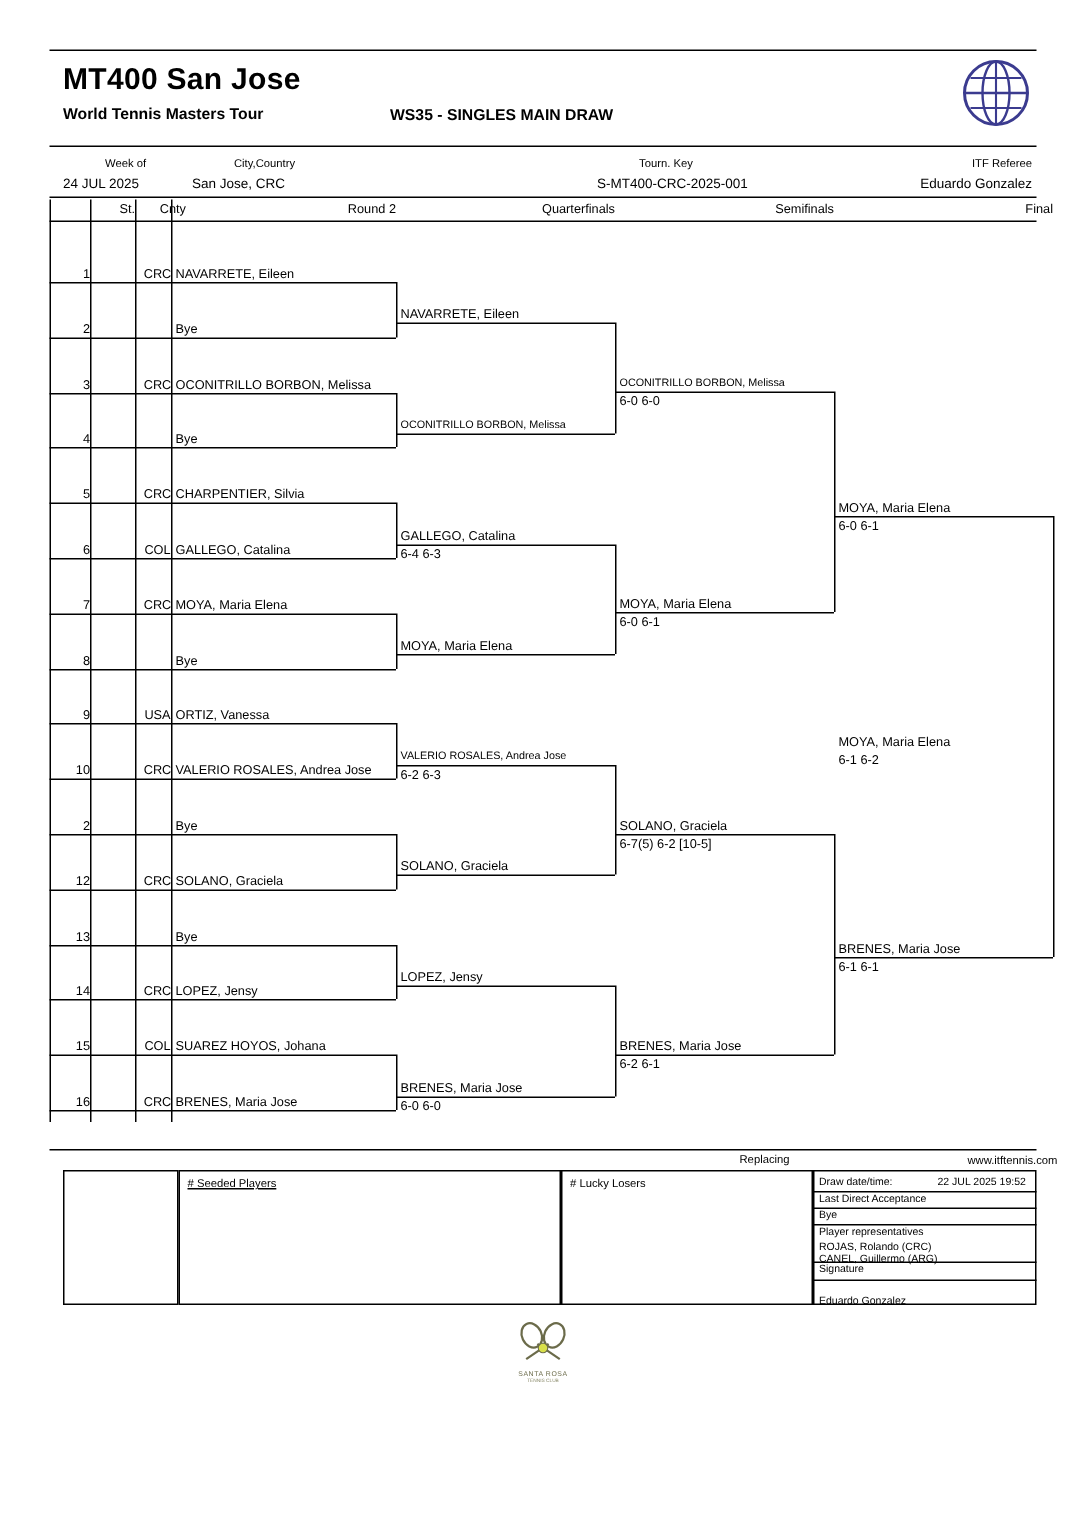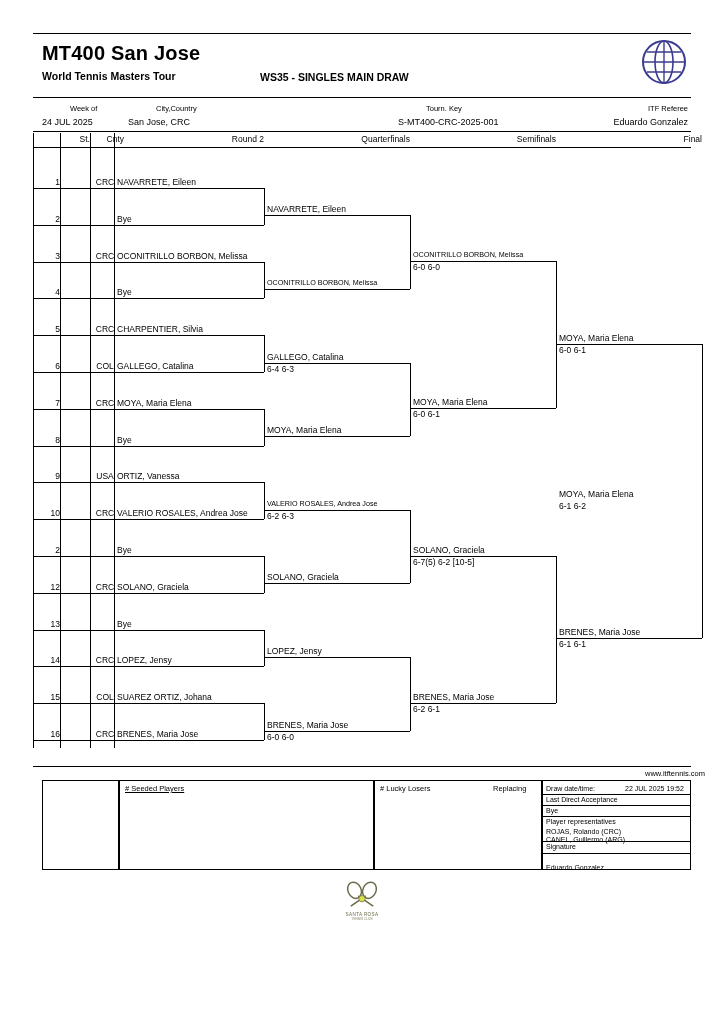--- a/index.html
+++ b/index.html
@@ -156,21 +156,21 @@
   #fbox-seeds { left: 119px; top: 780px; width: 255px; height: 90px; }
   #fbox-lucky { left: 374px; top: 780px; width: 168px; height: 90px; }
   #fbox-right { left: 542px; top: 780px; width: 149px; height: 90px; }
 
   .fhead {
     position: absolute;
     font-size: 7.5px;
   }
   #fh-seeds { left: 125px; top: 784px; text-decoration: underline; }
   #fh-lucky { left: 380px; top: 784px; }
-  #fh-replacing { left: 466px; top: 784px; padding-left: 27px; }
+  #fh-replacing { left: 466px; top: 768px; padding-left: 27px; }
 
   .ftext {
     position: absolute;
     font-size: 7px;
     white-space: nowrap;
   }
   .fline {
     position: absolute;
     left: 542px;
     width: 149px;
@@ -304,21 +304,21 @@
       <div class="r1name" style="left: 117px; top: 618.6px;">Bye</div>
       <div class="hline" style="left: 114px; top: 629.6px; width: 150px;"></div>
       <div class="hline" style="left: 33px; top: 629.6px; width: 81px;"></div>
       <div class="seedno" style="left: 42px; top: 655.4px;">14</div>
       <div class="cnty" style="left: 90px; top: 655.4px;">CRC</div>
       <div class="r1name" style="left: 117px; top: 655.4px;">LOPEZ, Jensy</div>
       <div class="hline" style="left: 114px; top: 666.4px; width: 150px;"></div>
       <div class="hline" style="left: 33px; top: 666.4px; width: 81px;"></div>
       <div class="seedno" style="left: 42px; top: 692.2px;">15</div>
       <div class="cnty" style="left: 90px; top: 692.2px;">COL</div>
-      <div class="r1name" style="left: 117px; top: 692.2px;">SUAREZ ORTIZ, Johana</div>
+      <div class="r1name" style="left: 117px; top: 692.2px;">SUAREZ HOYOS, Johana</div>
       <div class="hline" style="left: 114px; top: 703.2px; width: 150px;"></div>
       <div class="hline" style="left: 33px; top: 703.2px; width: 81px;"></div>
       <div class="seedno" style="left: 42px; top: 729px;">16</div>
       <div class="cnty" style="left: 90px; top: 729px;">CRC</div>
       <div class="r1name" style="left: 117px; top: 729px;">BRENES, Maria Jose</div>
       <div class="hline" style="left: 114px; top: 740px; width: 150px;"></div>
       <div class="hline" style="left: 33px; top: 740px; width: 81px;"></div>
       <div class="adv" style="left: 267px; top: 204.4px;">NAVARRETE, Eileen</div>
       <div class="hline" style="left: 264px; top: 215.4px; width: 146px;"></div>
       <div class="vline" style="left: 264px; top: 188px; height: 36.8px;"></div>

